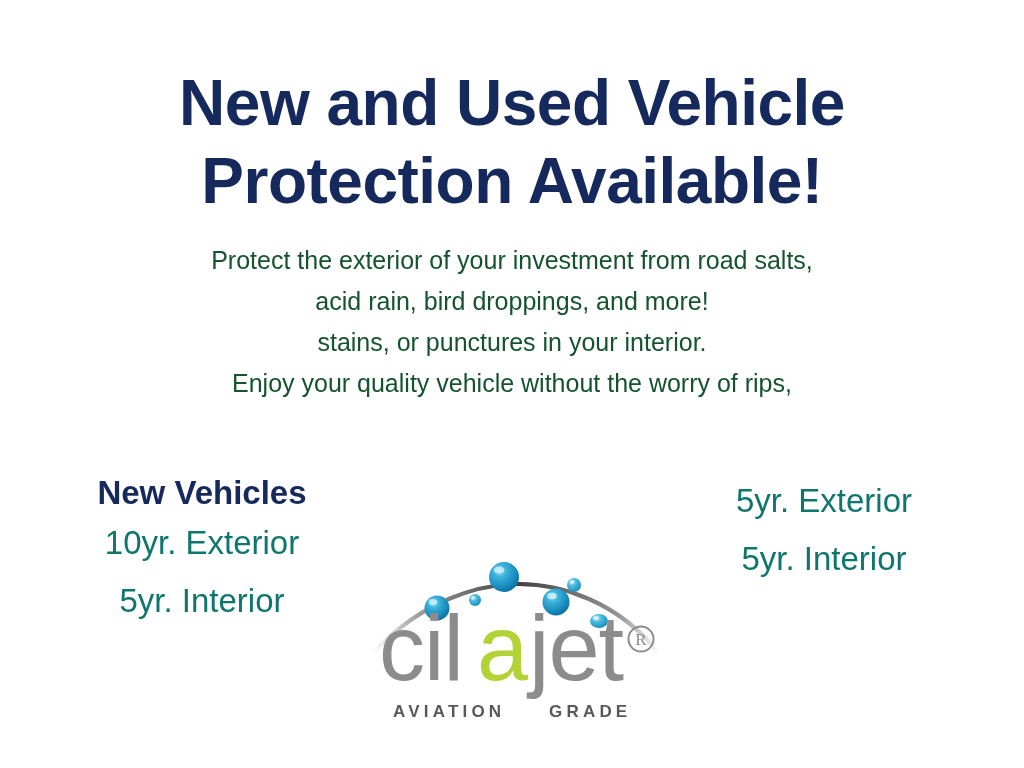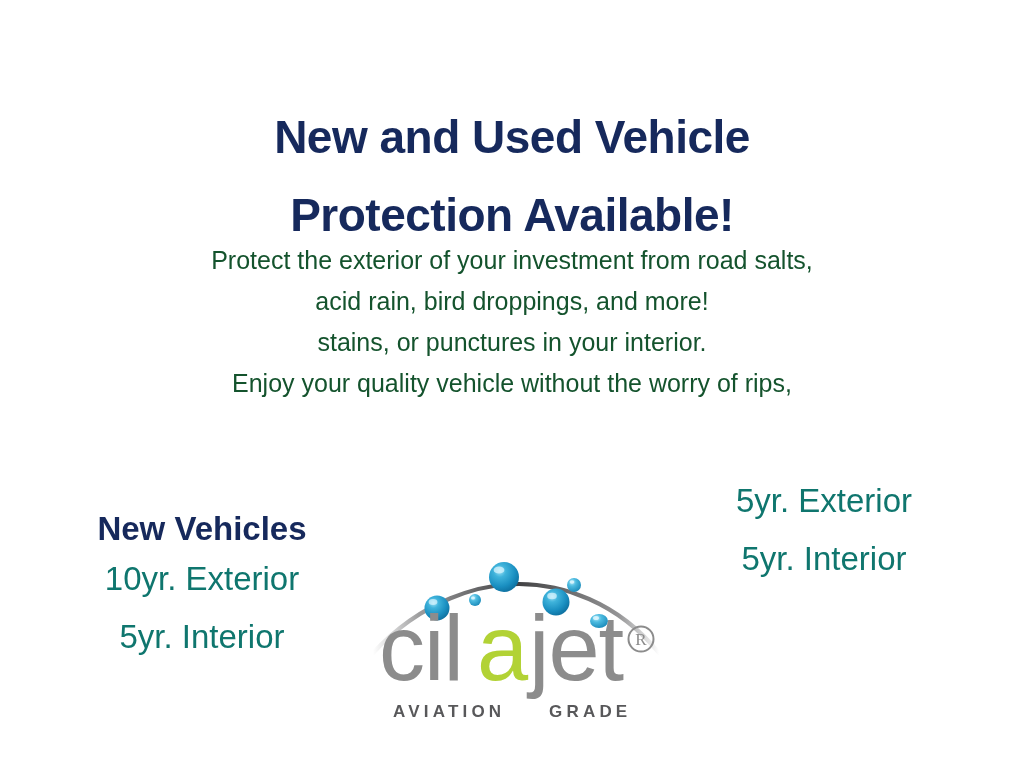--- a/index.html
+++ b/index.html
@@ -22,24 +22,23 @@
   
   .headline {
     position: absolute;
     left: 0;
     top: 64px;
     width: 1024px;
     text-align: center;
     color: #16295c;
     font-family: "Liberation Sans", sans-serif;
     font-weight: bold;
-    font-size: 46px;
+    font-size: 64px;
     line-height: 78px;
     letter-spacing: -0.5px;
-    margin-top: 34px;
   }
   .headline .hl-line {
     display: block;
     white-space: nowrap;
   }
 
   
   .subcopy {
     position: absolute;
     left: 0;
@@ -75,21 +74,20 @@
   .offer-col.right { left: 674px; }
 
   .offer-title {
     display: block;
     color: #16295c;
     font-family: "Liberation Sans", sans-serif;
     font-weight: bold;
     font-size: 33px;
     line-height: 42px;
     white-space: nowrap;
-    margin-top: 36px;
   }
   .offer-line {
     display: block;
     color: #0f766e;
     font-family: "Liberation Sans", sans-serif;
     font-weight: normal;
     font-size: 33px;
     line-height: 58px;
     white-space: nowrap;
   }

